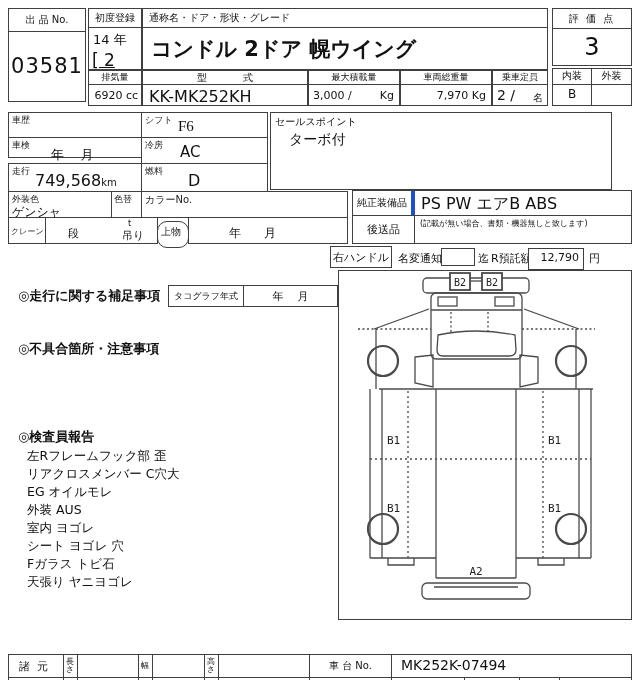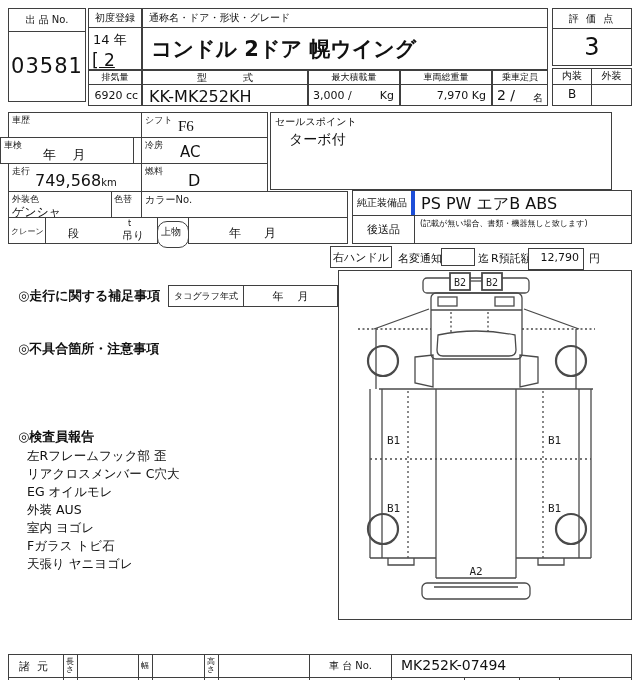--- a/index.html
+++ b/index.html
@@ -72,21 +72,21 @@
   </div>
 
   <div class="box" style="left:8px;top:112px;width:134px;height:26px;">
     <span class="cl">車歴</span>
   </div>
   <div class="box" style="left:141px;top:112px;width:127px;height:26px;">
     <span class="cl">シフト</span>
     <div class="abs" style="left:36px;top:5px;font-size:15px;font-family:Liberation Serif, serif;">F6</div>
   </div>
 
-  <div class="box" style="left:0;top:137px;width:134px;height:27px;">
+  <div class="box" style="left:8px;top:137px;width:134px;height:21px;">
     <span class="cl">車検</span>
     <div class="abs pre" style="left:42px;top:8px;font-size:13px;">年    月</div>
   </div>
   <div class="box" style="left:141px;top:137px;width:127px;height:27px;">
     <span class="cl">冷房</span>
     <div class="abs" style="left:38px;top:5px;font-size:15px;">AC</div>
   </div>
 
   <div class="box" style="left:8px;top:163px;width:134px;height:29px;">
     <span class="cl">走行</span>
@@ -159,20 +159,21 @@
 
   <div class="abs note-title" style="left:18px;top:340px;">◎不具合箇所・注意事項</div>
 
   <div class="abs note-title" style="left:18px;top:428px;">◎検査員報告</div>
   <div class="abs" style="left:27px;top:447px;width:300px;">
     <div class="insp-item">左Rフレームフック部 歪</div>
     <div class="insp-item">リアクロスメンバー C穴大</div>
     <div class="insp-item">EG オイルモレ</div>
     <div class="insp-item">外装 AUS</div>
     <div class="insp-item">室内 ヨゴレ</div>
+    <div class="insp-item">シート ヨゴレ 穴</div>
     <div class="insp-item">Fガラス トビ石</div>
     <div class="insp-item">天張り ヤニヨゴレ</div>
   </div>
 
   <div class="box" style="left:338px;top:270px;width:294px;height:350px;border-width:1.5px;">
     <svg width="291" height="347" viewBox="0 0 291 347">
       <g fill="none" stroke="#4a4a4a" stroke-width="1.3">
 
         <rect x="84" y="7" width="106" height="15" rx="4"></rect>
 

